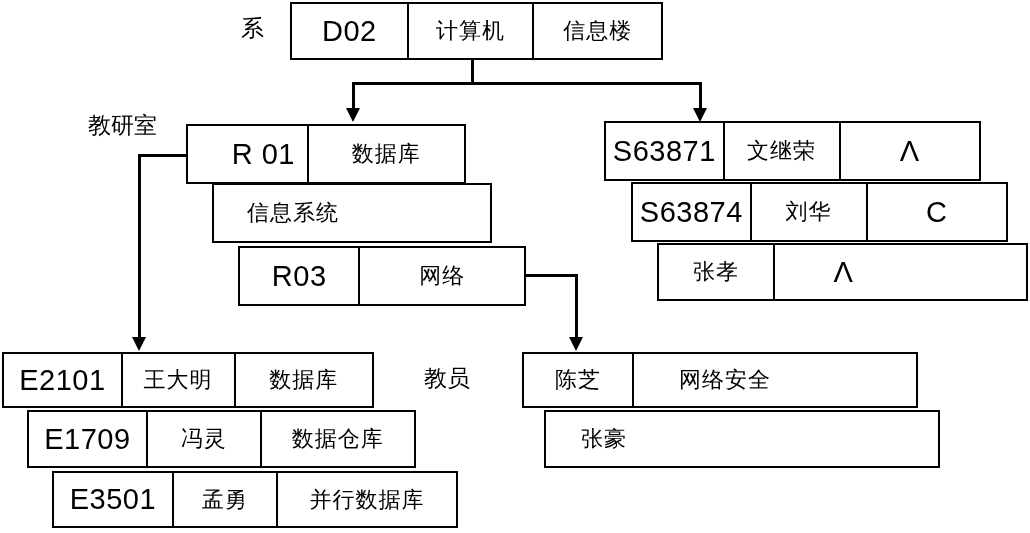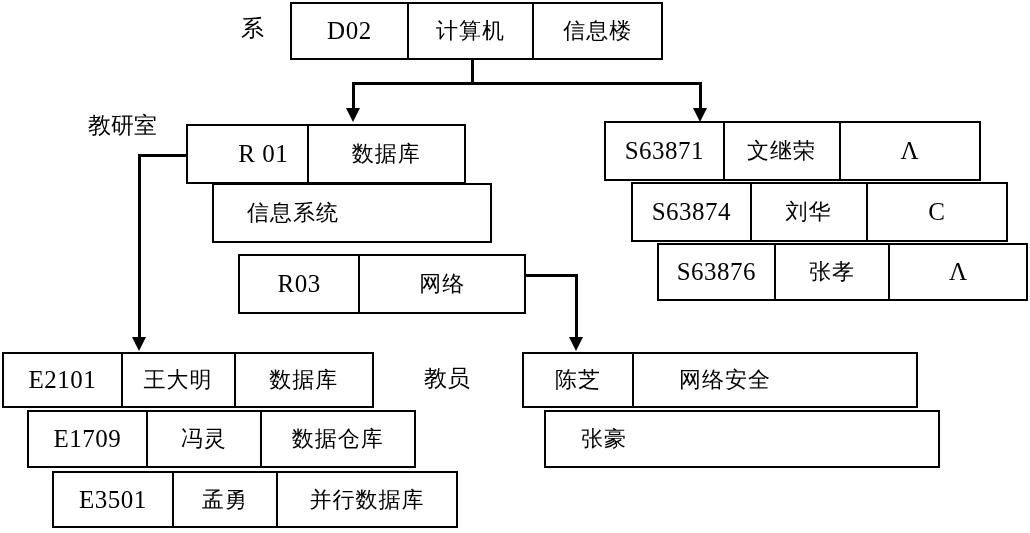--- a/index.html
+++ b/index.html
@@ -32,22 +32,22 @@
     justify-content: center;
     border-right: 2px solid #000000;
     color: #000000;
     white-space: nowrap;
     overflow: hidden;
   }
   .record .cell:last-child {
     border-right: none;
   }
   .cell.latin {
-    font-family: Liberation Serif, serif;
-    font-size: 25px;
+    font-family: Liberation Sans, sans-serif;
+    font-size: 29px;
     letter-spacing: 0.5px;
   }
   .cell.han {
     font-family: "DejaVu Sans", "Liberation Sans", sans-serif;
     font-size: 22px;
     letter-spacing: 1px;
   }
   
   .z1 { z-index: 8; }
   .z2 { z-index: 7; }
@@ -120,39 +120,38 @@
 
   <div class="record z1" style="left:186px; top:124px; width:280px; height:60px;">
     <div class="cell latin" style="width:122px;padding-left:32px;">R 01</div>
     <div class="cell han" style="width:158px;">数据库</div>
   </div>
 
   <div class="record z2" style="left:212px; top:183px; width:280px; height:60px;">
     <div class="cell han" style="width:158px;">信息系统</div>
   </div>
 
-  <div class="record z3" style="left:238px; top:246px; width:288px; height:60px;margin-top:8px;">
+  <div class="record z3" style="left:238px; top:246px; width:288px; height:60px;">
     <div class="cell latin" style="width:122px;">R03</div>
     <div class="cell han" style="width:166px;">网络</div>
   </div>
 
   <div class="record z1" style="left:604px; top:121px; width:377px; height:60px;">
     <div class="cell latin" style="width:120px;">S63871</div>
     <div class="cell han" style="width:117px;">文继荣</div>
     <div class="cell latin" style="width:140px;">Λ</div>
   </div>
 
   <div class="record z2" style="left:631px; top:182px; width:377px; height:60px;">
     <div class="cell latin" style="width:120px;">S63874</div>
     <div class="cell han" style="width:117px;">刘华</div>
     <div class="cell latin" style="width:140px;">C</div>
   </div>
 
   <div class="record z3" style="left:657px; top:243px; width:371px; height:58px;">
-    <div class="cell latin" style="width:118px;">S63876</div>
     <div class="cell han" style="width:116px;">张孝</div>
     <div class="cell latin" style="width:137px;">Λ</div>
   </div>
 
   <div class="record z1" style="left:2px; top:352px; width:372px; height:56px;">
     <div class="cell latin" style="width:120px;">E2101</div>
     <div class="cell han" style="width:114px;">王大明</div>
     <div class="cell han" style="width:138px;">数据库</div>
   </div>
 

